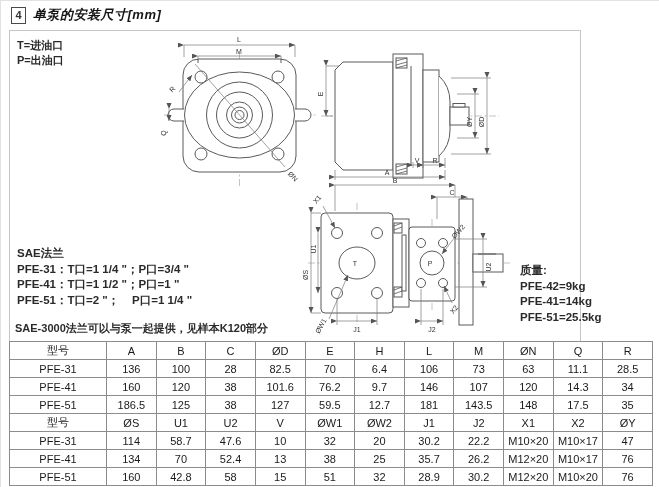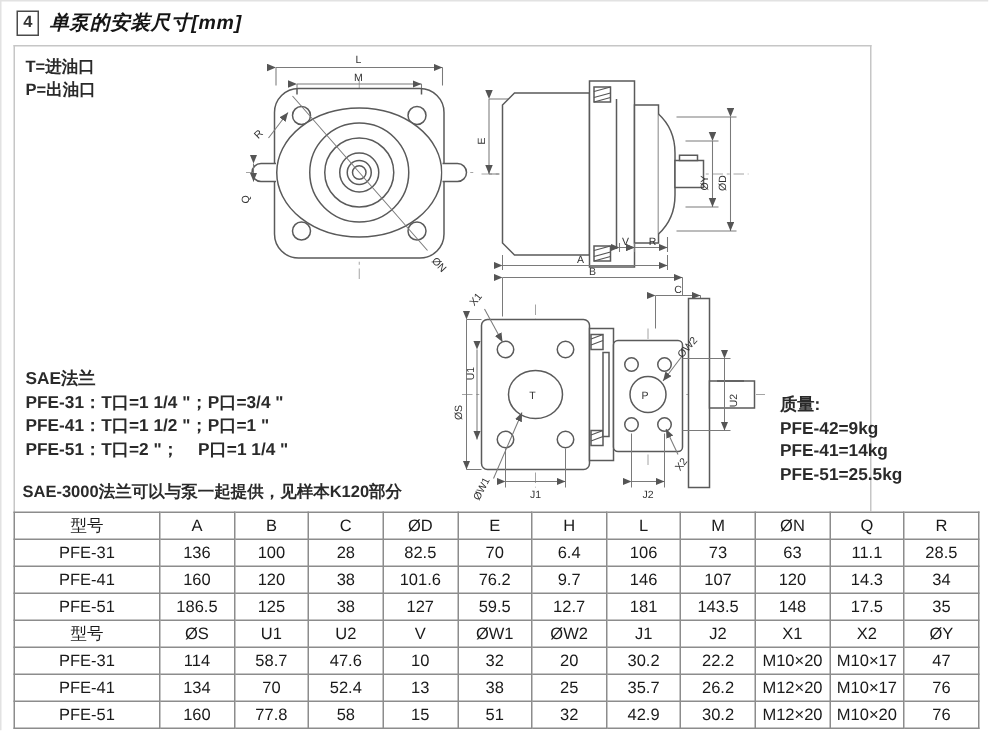--- a/index.html
+++ b/index.html
@@ -332,26 +332,26 @@
           <td>25</td>
           <td>35.7</td>
           <td>26.2</td>
           <td>M12×20</td>
           <td>M10×17</td>
           <td>76</td>
         </tr>
         <tr>
           <td class="model">PFE-51</td>
           <td>160</td>
-          <td>77.8</td>
+          <td>42.8</td>
           <td>58</td>
           <td>15</td>
           <td>51</td>
           <td>32</td>
-          <td>42.9</td>
+          <td>28.9</td>
           <td>30.2</td>
           <td>M12×20</td>
           <td>M10×20</td>
           <td>76</td>
         </tr>
       </tbody>
   </table>
 
 </div>
 

